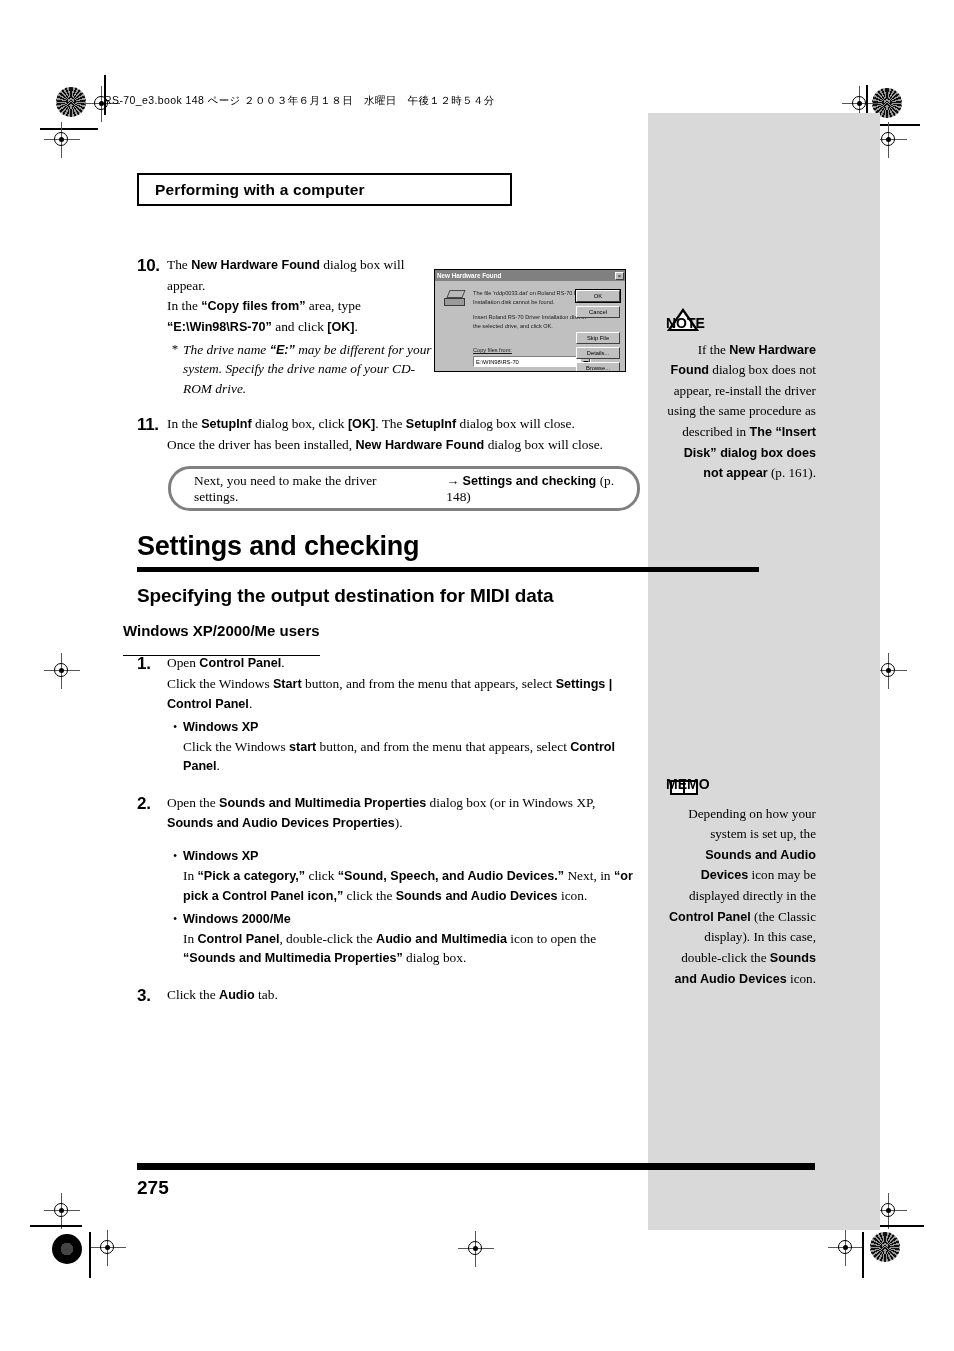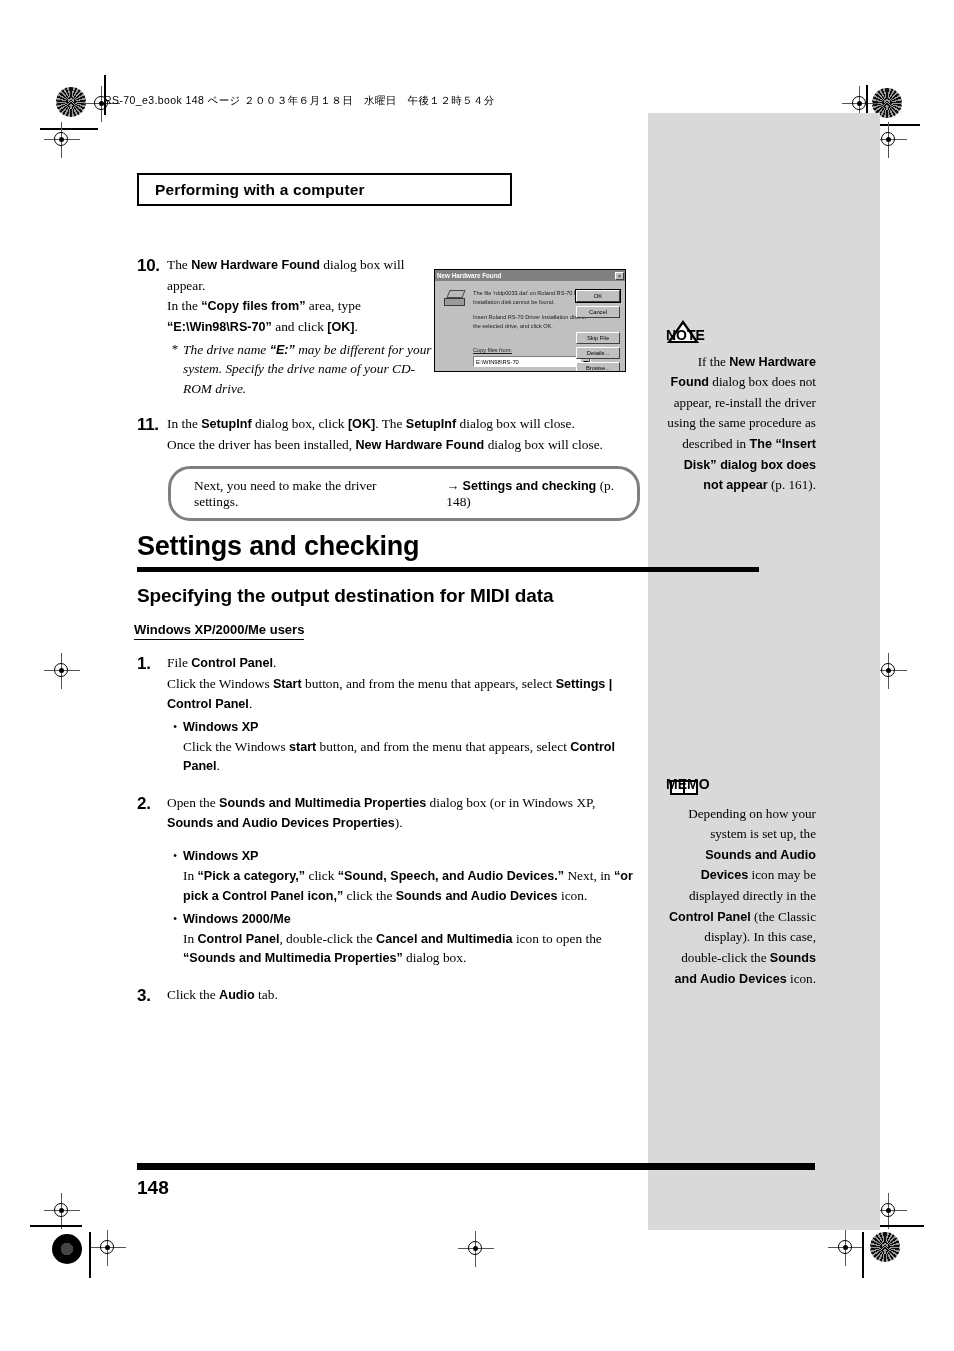--- a/index.html
+++ b/index.html
@@ -306,21 +306,21 @@
     color: #000;
   }
   .dbtn.def { outline: 1px solid #000; }
 
   
   .callout {
     position: absolute;
     left: 168px;
     top: 466px;
     width: 472px;
-    height: 55px;
+    height: 45px;
     border: 3px solid #808080;
     border-radius: 22px;
     box-sizing: border-box;
     display: flex;
     align-items: center;
   }
   .callout .left {
     font-size: 13.4px;
     padding-left: 23px;
   }
@@ -352,27 +352,27 @@
     position: absolute;
     left: 137px;
     top: 585px;
     font-family: "Liberation Sans", sans-serif;
     font-weight: bold;
     font-size: 19px;
     letter-spacing: -0.1px;
   }
   .h3 {
     position: absolute;
-    left: 134px;
+    left: 123px;
     top: 622px;
     font-family: "Liberation Sans", sans-serif;
     font-weight: bold;
-    font-size: 13px;
+    font-size: 15px;
     border-bottom: 1.6px solid #000;
-    padding-bottom: 2px;
+    padding-bottom: 16px;
   }
 
   .content2 {
     position: absolute;
     left: 137px;
     top: 653px;
     width: 505px;
   }
 
   .bullet {
@@ -594,21 +594,21 @@
 <div class="h1">Settings and checking</div>
 <div class="h1-rule"></div>
 <div class="h2">Specifying the output destination for MIDI data</div>
 <div class="h3">Windows XP/2000/Me users</div>
 
 <div class="content2">
 
   <div class="step">
     <div class="num">1.</div>
     <div class="body" style="width:473px;">
-      <p><span>File </span><b>Control Panel</b><span>.</span></p>
+      <p><span>Open </span><b>Control Panel</b><span>.</span></p>
       <p><span>Click the Windows </span><b>Start</b><span> button, and from the menu that appears, select </span><b>Settings | Control Panel</b><span>.</span></p>
 
       <div class="bullet">
         <div class="dot">•</div>
         <div class="btxt">Windows XP</div>
       </div>
       <p class="sub-para" style="padding-left:16px;"><span>Click the Windows </span><b>start</b><span> button, and from the menu that appears, select </span><b>Control Panel</b><span>.</span></p>
     </div>
   </div>
 
@@ -620,34 +620,34 @@
       <div class="bullet" style="margin-top:14px;">
         <div class="dot">•</div>
         <div class="btxt">Windows XP</div>
       </div>
       <p class="sub-para" style="padding-left:16px;"><span>In </span><b>“Pick a category,”</b><span> click </span><b>“Sound, Speech, and Audio Devices.”</b><span> Next, in </span><b>“or pick a Control Panel icon,”</b><span> click the </span><b>Sounds and Audio Devices</b><span> icon.</span></p>
 
       <div class="bullet">
         <div class="dot">•</div>
         <div class="btxt">Windows 2000/Me</div>
       </div>
-      <p class="sub-para" style="padding-left:16px;"><span>In </span><b>Control Panel</b><span>, double-click the </span><b>Cancel and Multimedia</b><span> icon to open the </span><b>“Sounds and Multimedia Properties”</b><span> dialog box.</span></p>
+      <p class="sub-para" style="padding-left:16px;"><span>In </span><b>Control Panel</b><span>, double-click the </span><b>Audio and Multimedia</b><span> icon to open the </span><b>“Sounds and Multimedia Properties”</b><span> dialog box.</span></p>
     </div>
   </div>
 
   <div class="step" style="margin-top:16px;">
     <div class="num">3.</div>
     <div class="body" style="width:473px;">
       <p><span>Click the </span><b>Audio</b><span> tab.</span></p>
     </div>
   </div>
 
 </div>
 
-<div class="side-note" style="left:664px; top:320px;">
+<div class="side-note" style="left:664px; top:308px;">
   <div class="icon-row">
     <svg class="note-icon" viewBox="0 0 56 24">
       <polygon points="19,2 33,22 5,22" fill="#ffffff" stroke="#000000" stroke-width="2.2"></polygon>
       <text x="2" y="20" font-family="Liberation Sans, sans-serif" font-size="14" font-weight="bold" fill="#000000">NOTE</text>
     </svg>
   </div>
   <p><span>If the </span><b>New Hardware Found</b><span> dialog box does not appear, re-install the driver using the same procedure as described in </span><b>The “Insert Disk” dialog box does not appear</b><span> (p. 161).</span></p>
 </div>
 
 <div class="side-note" style="left:664px; top:772px;">
@@ -655,13 +655,13 @@
     <svg class="memo-icon" viewBox="0 0 66 24">
       <rect x="7" y="9" width="26" height="13" fill="#ffffff" stroke="#000000" stroke-width="2"></rect>
       <line x1="20" y1="9" x2="20" y2="22" stroke="#000000" stroke-width="2"></line>
       <text x="2" y="17" font-family="Liberation Sans, sans-serif" font-size="14" font-weight="bold" fill="#000000">MEMO</text>
     </svg>
   </div>
   <p><span>Depending on how your system is set up, the </span><b>Sounds and Audio Devices</b><span> icon may be displayed directly in the </span><b>Control Panel</b><span> (the Classic display). In this case, double-click the </span><b>Sounds and Audio Devices</b><span> icon.</span></p>
 </div>
 
 <div class="footer-rule"></div>
-<div class="page-num">148</div>
+<div class="page-num">275</div>
 
 </body></html>

